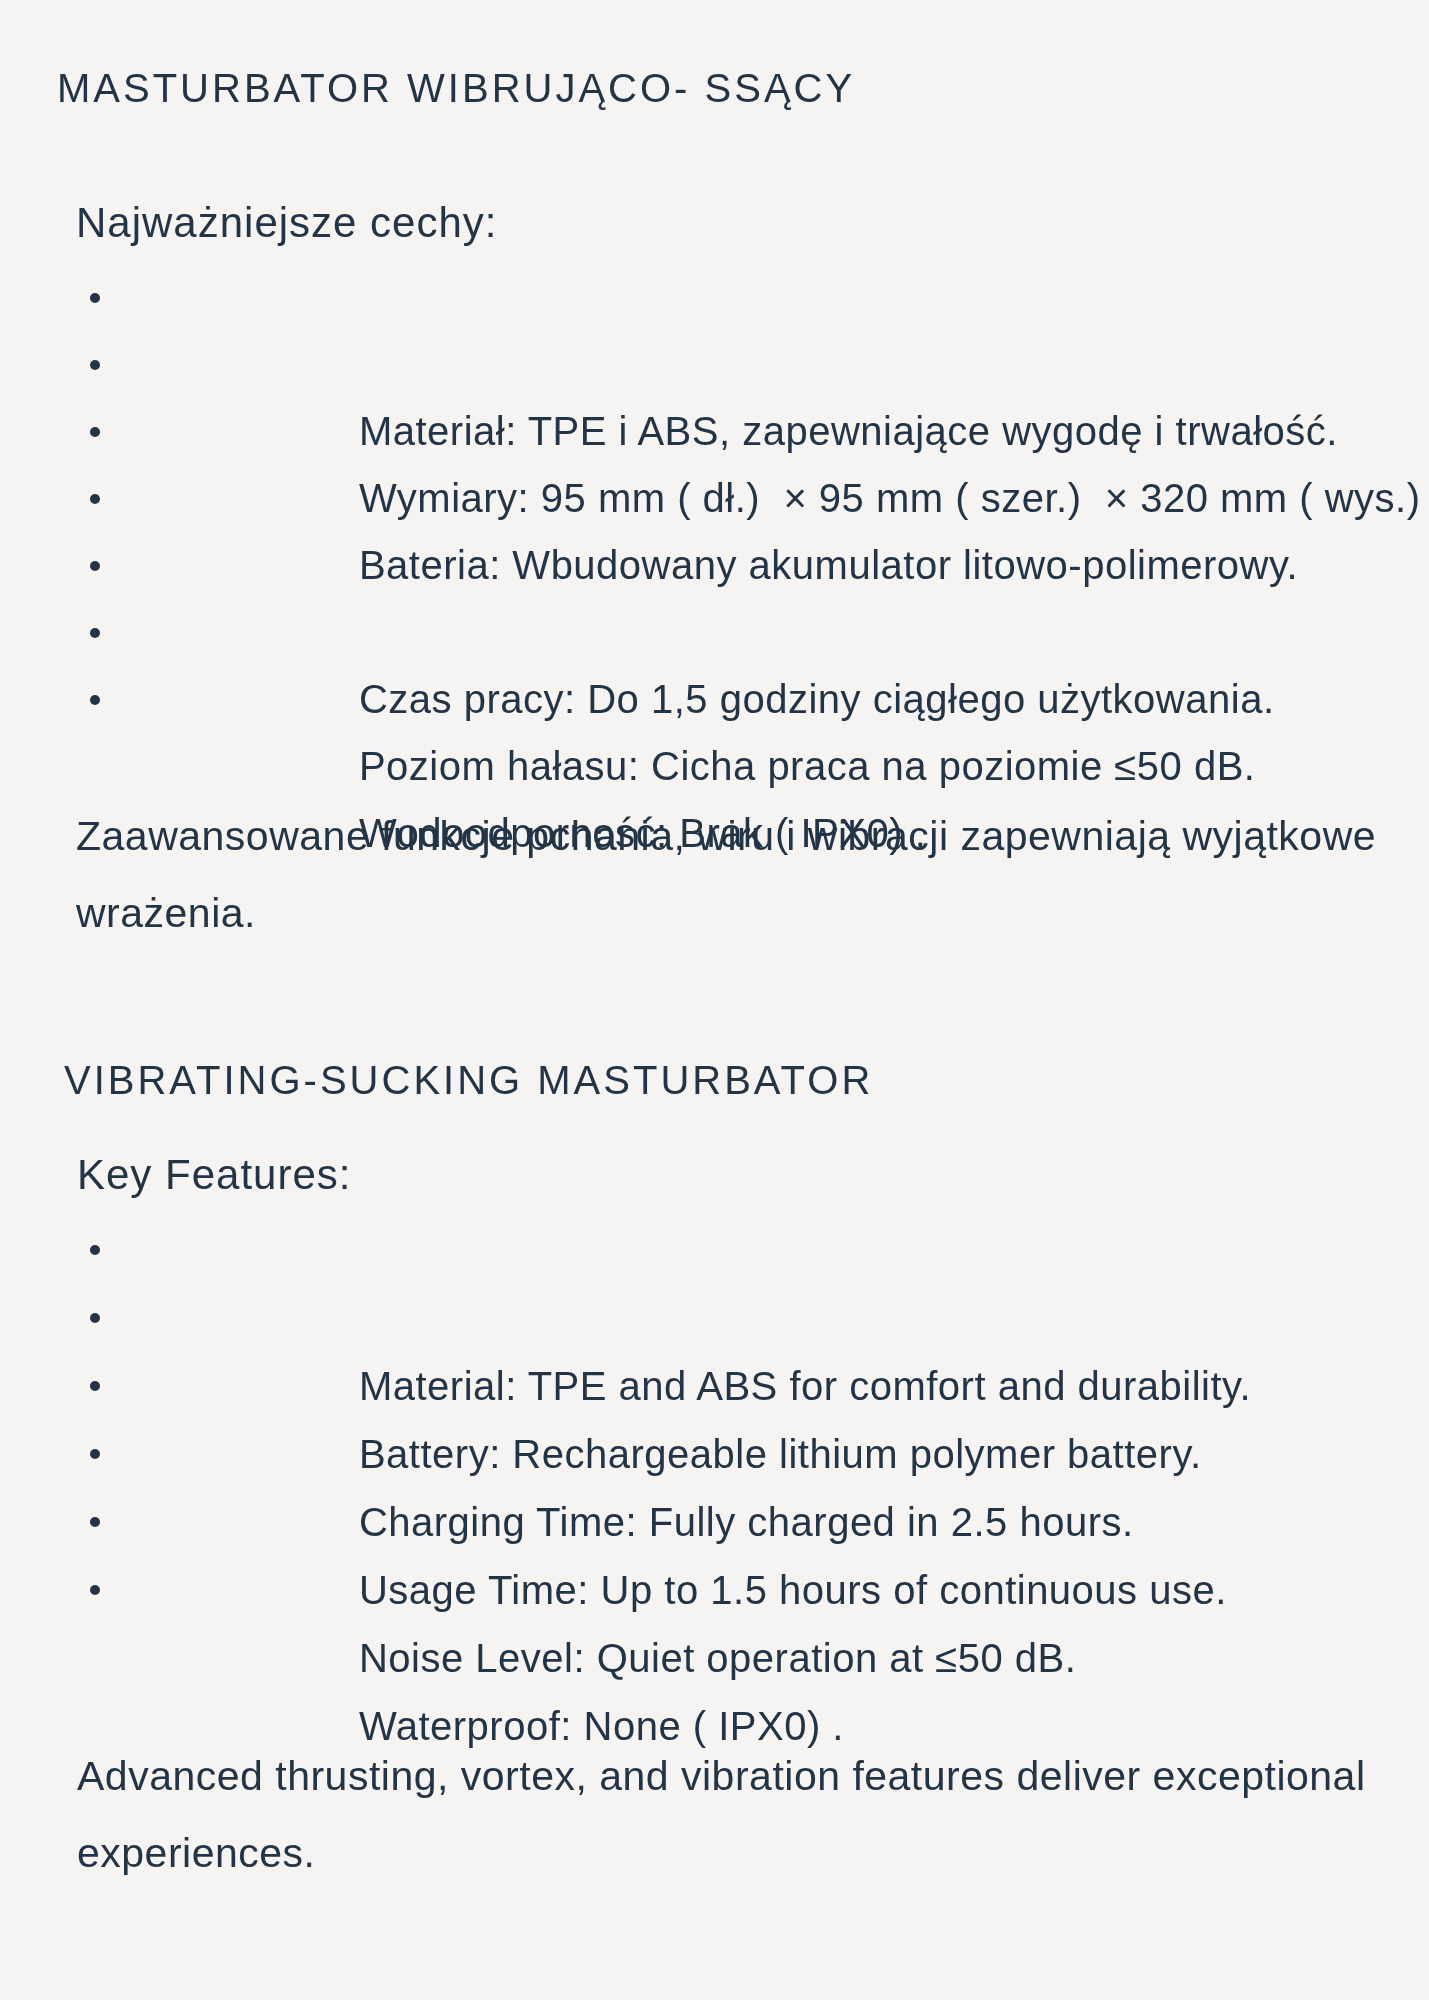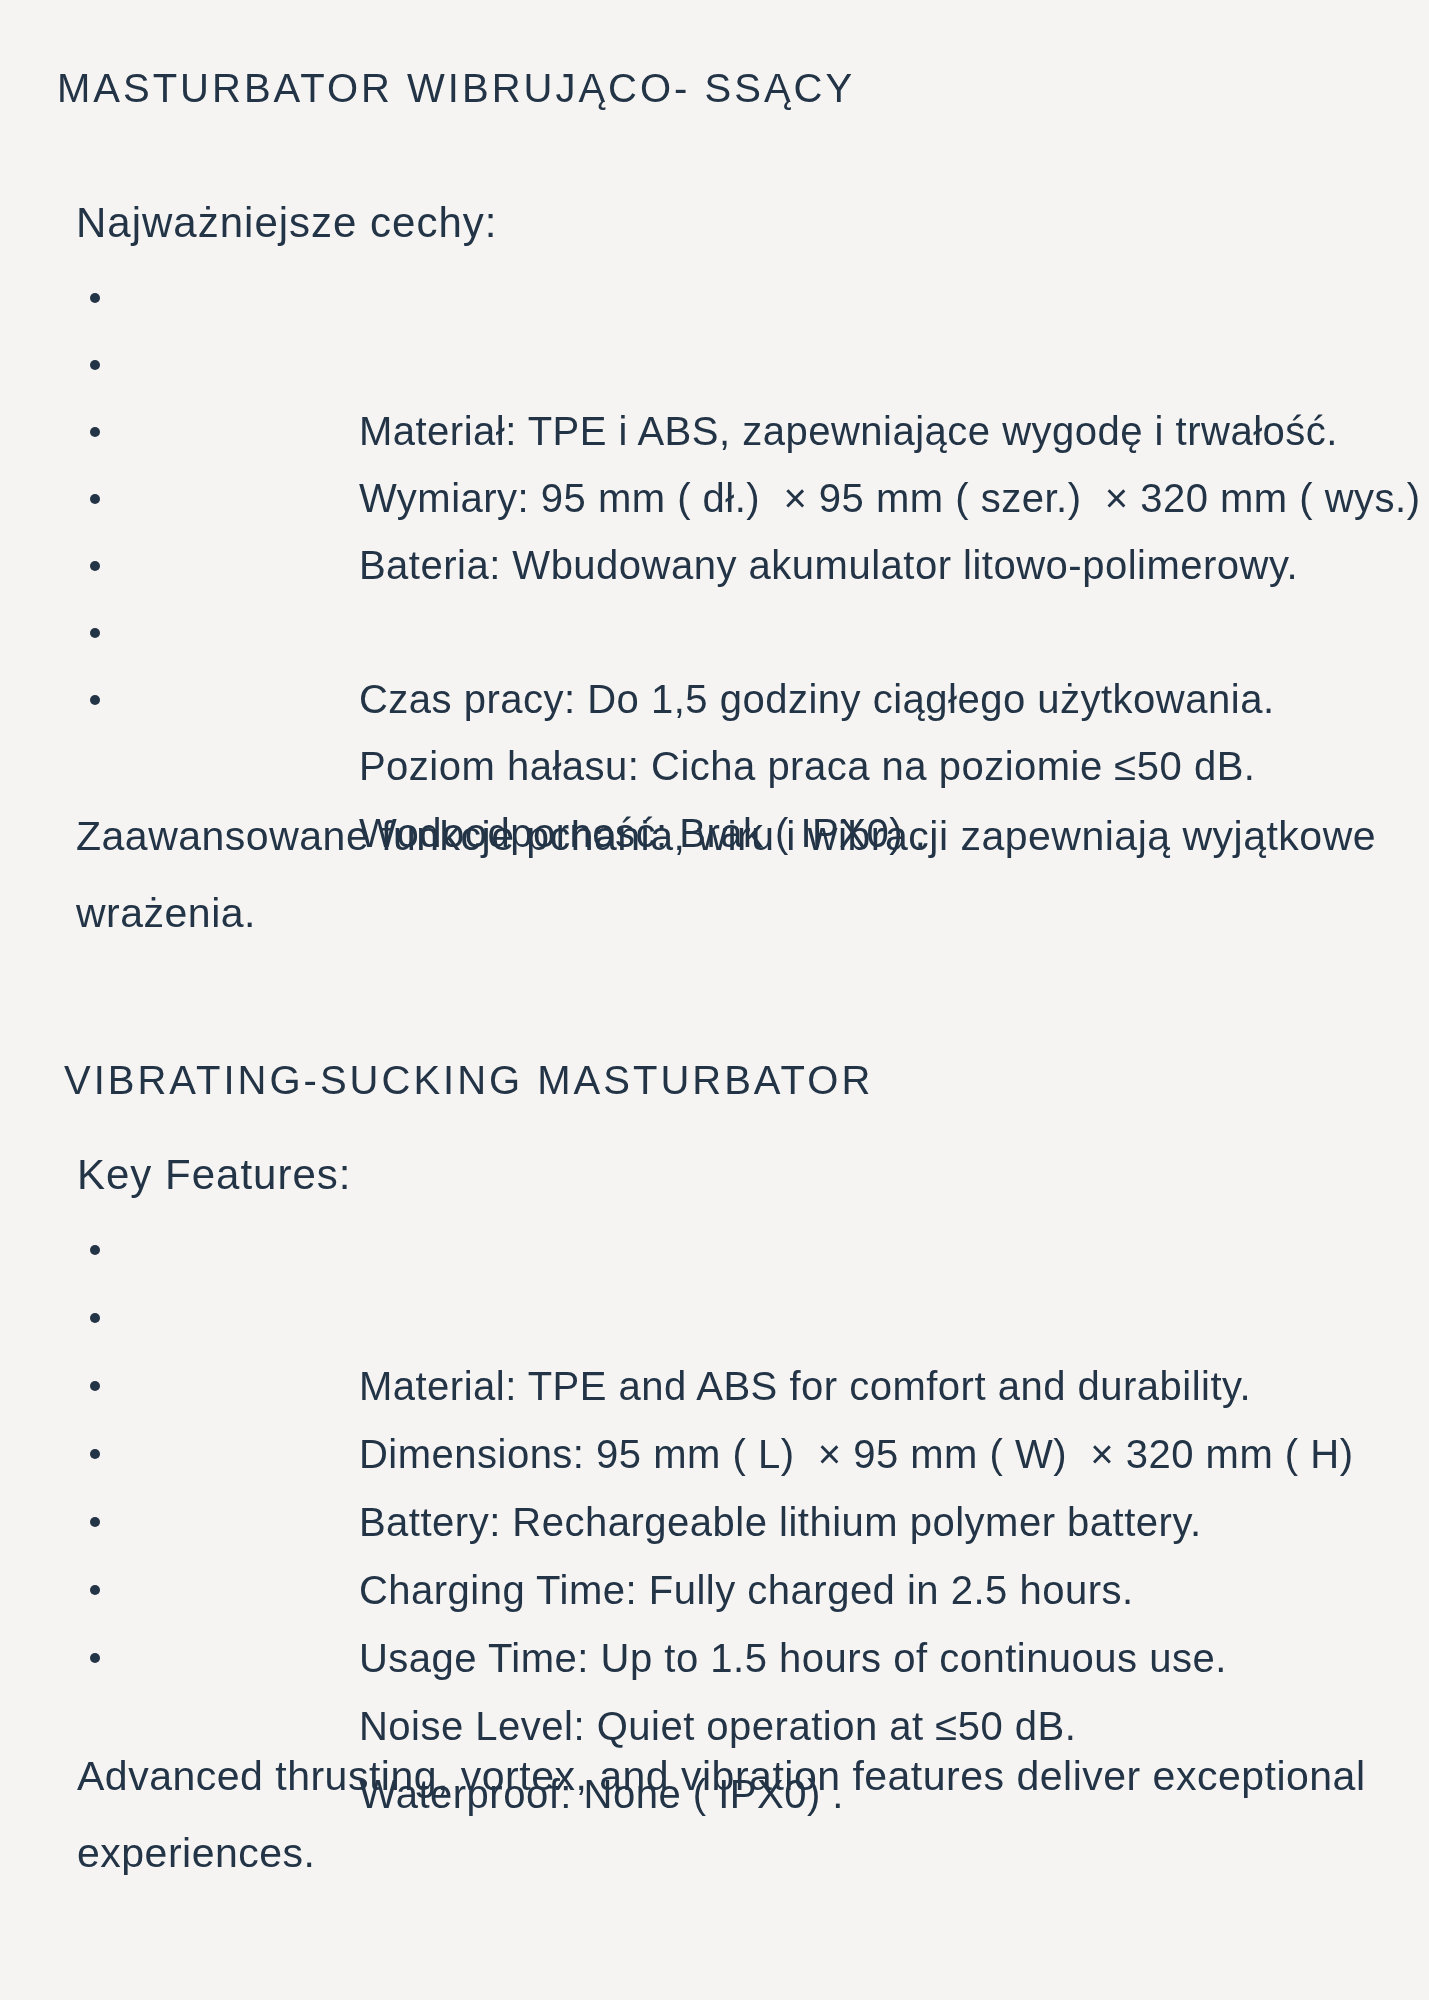--- a/index.html
+++ b/index.html
@@ -129,24 +129,20 @@
 
     <h2 class="features-heading heading-en">Key Features:</h2>
 
     <ul class="feature-list list-en">
       <li>
         <span class="dot"></span>
         <span>Material: TPE and ABS for comfort and durability.</span>
       </li>
       <li>
         <span class="dot"></span>
-        <span>Dimensions: 95 mm ( L)  × 95 mm ( W)  × 320 mm ( H)</span>
-      </li>
-      <li>
-        <span class="dot"></span>
         <span>Battery: Rechargeable lithium polymer battery.</span>
       </li>
       <li>
         <span class="dot"></span>
         <span>Charging Time: Fully charged in 2.5 hours.</span>
       </li>
       <li>
         <span class="dot"></span>
         <span>Usage Time: Up to 1.5 hours of continuous use.</span>
       </li>

